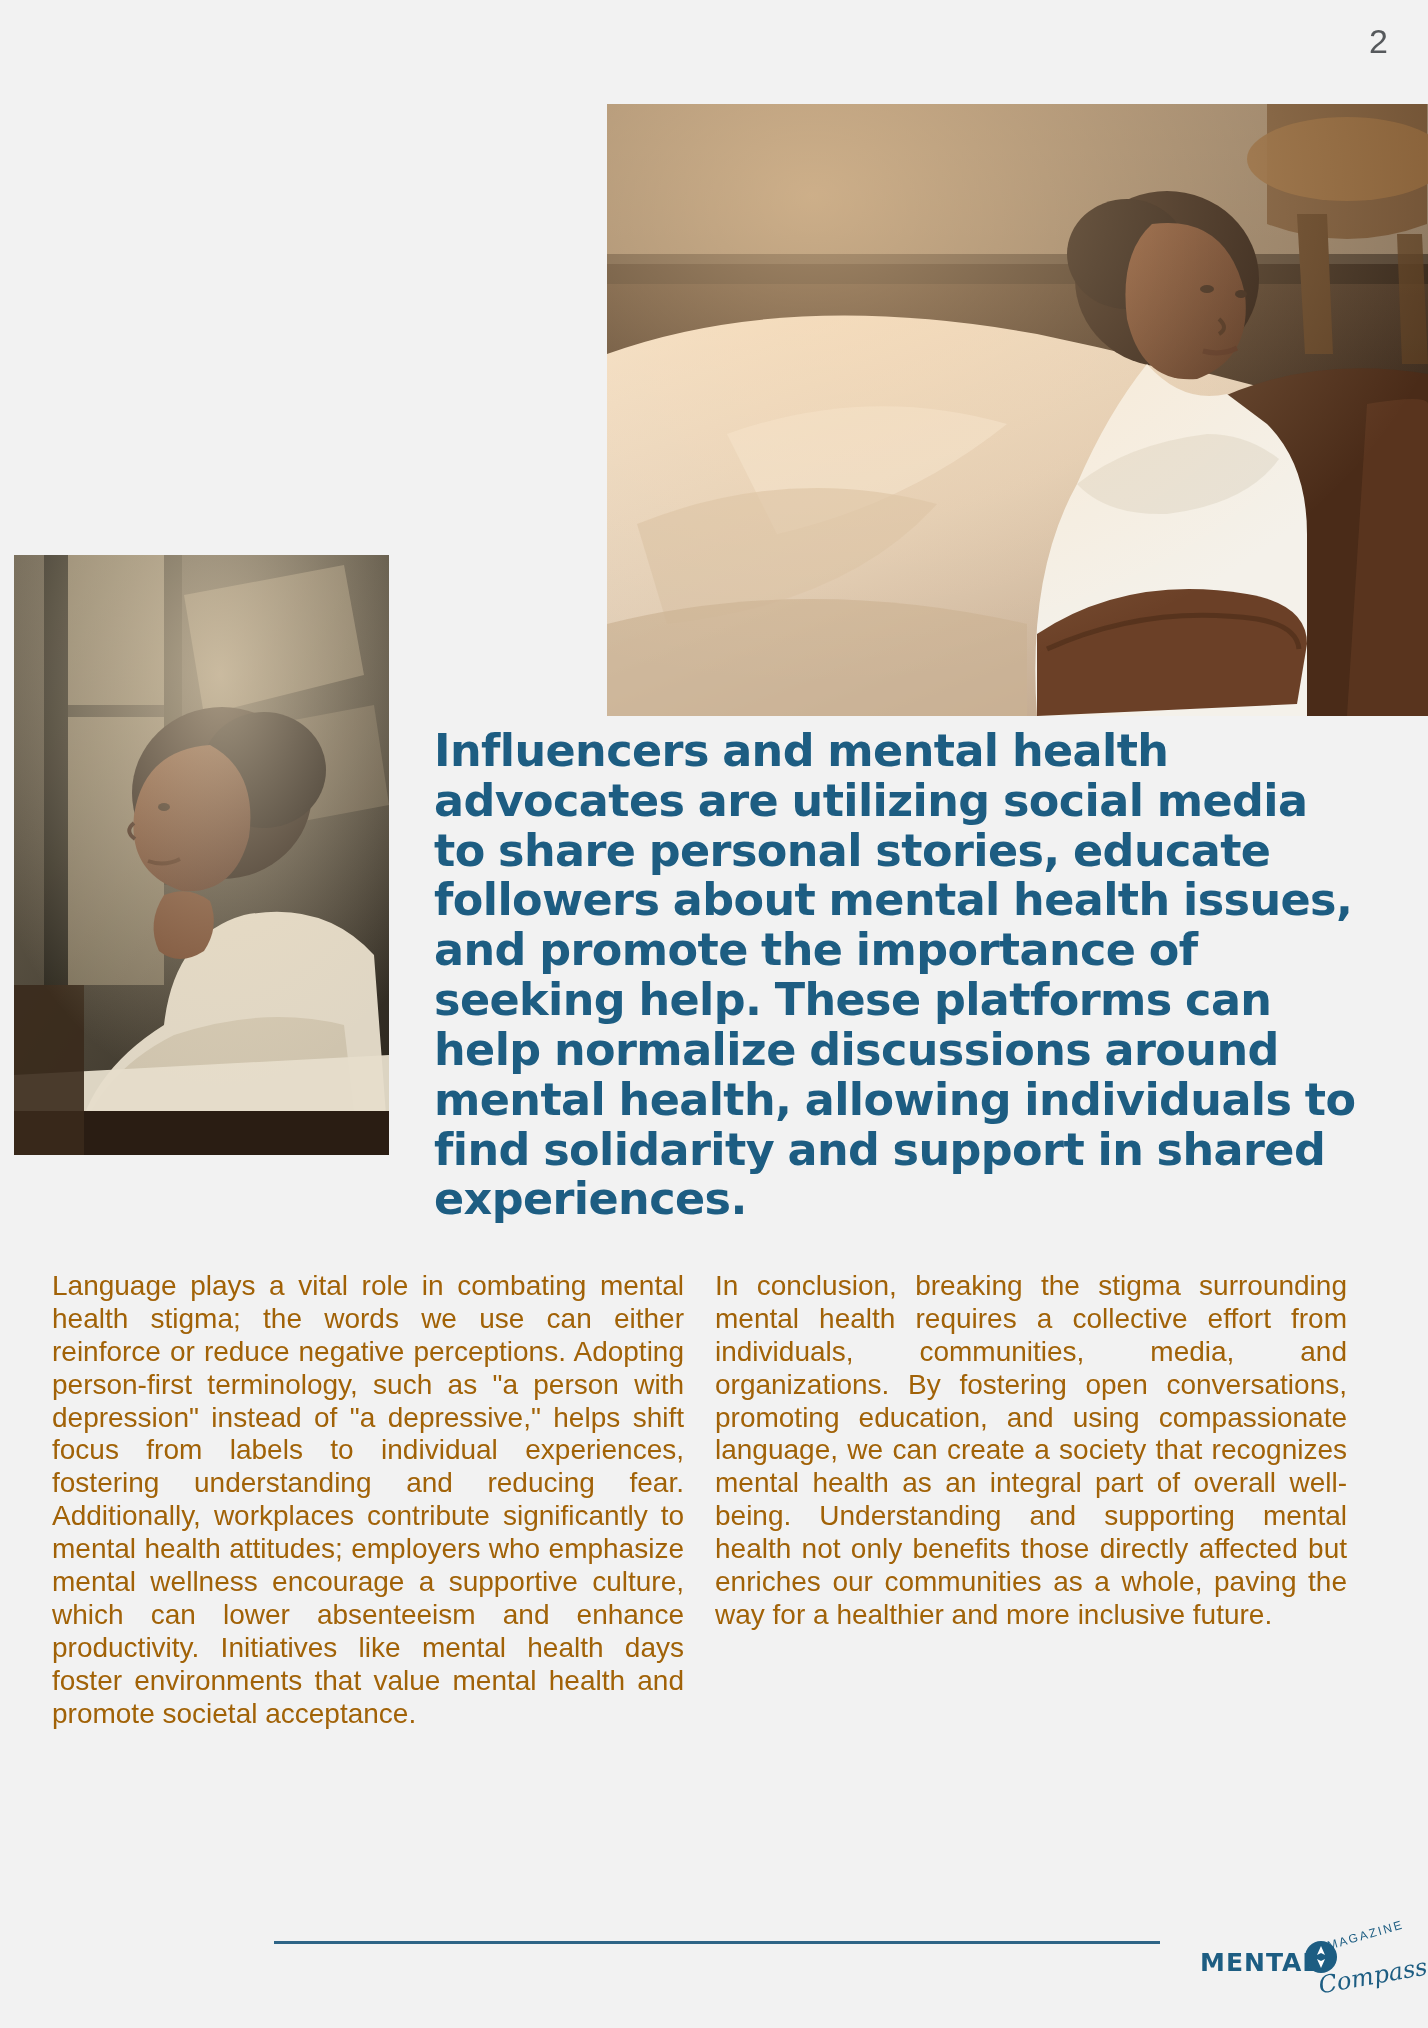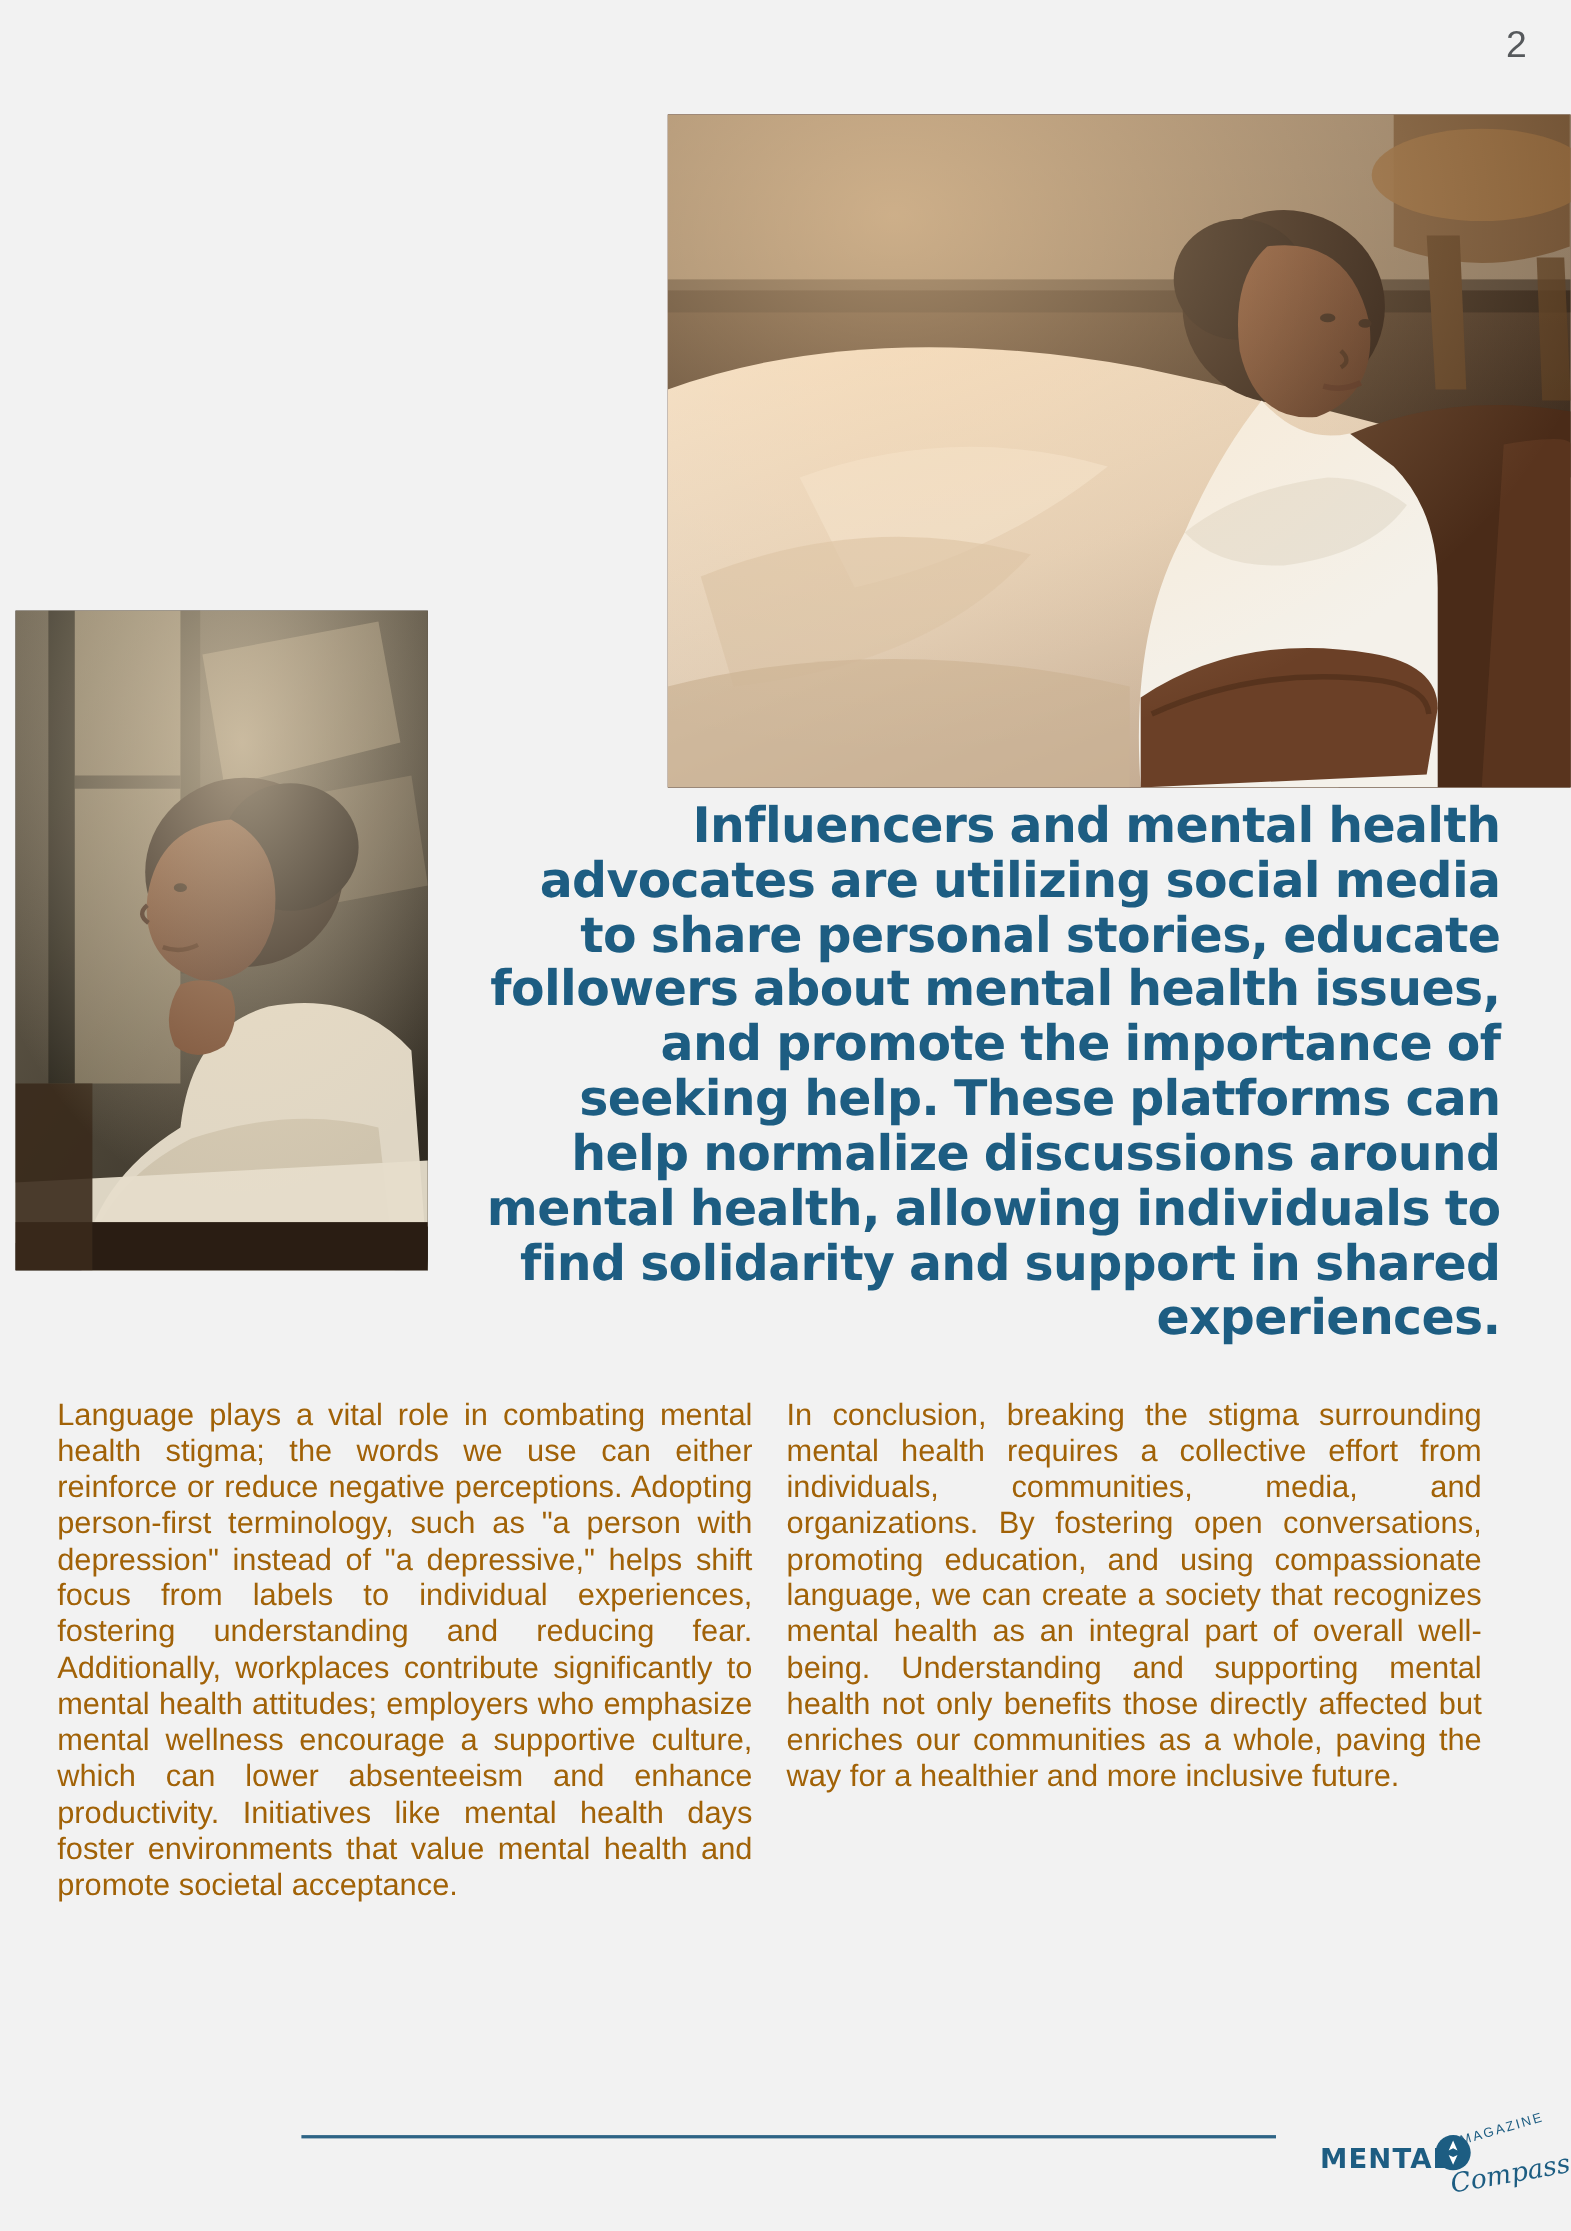--- a/index.html
+++ b/index.html
@@ -50,21 +50,20 @@
     background: #4e4439;
   }
   .photo-main svg, .photo-side svg { display: block; }
 
   
   .headline {
     position: absolute;
     left: 434px;
     top: 726px;
     width: 930px;
-    text-align: right;
     font-family: "DejaVu Sans", sans-serif;
     font-weight: bold;
     font-size: 44.5px;
     line-height: 1.12;
     color: #1d5d82;
     letter-spacing: -0.6px;
     word-spacing: -1.5px;
   }
 
   

